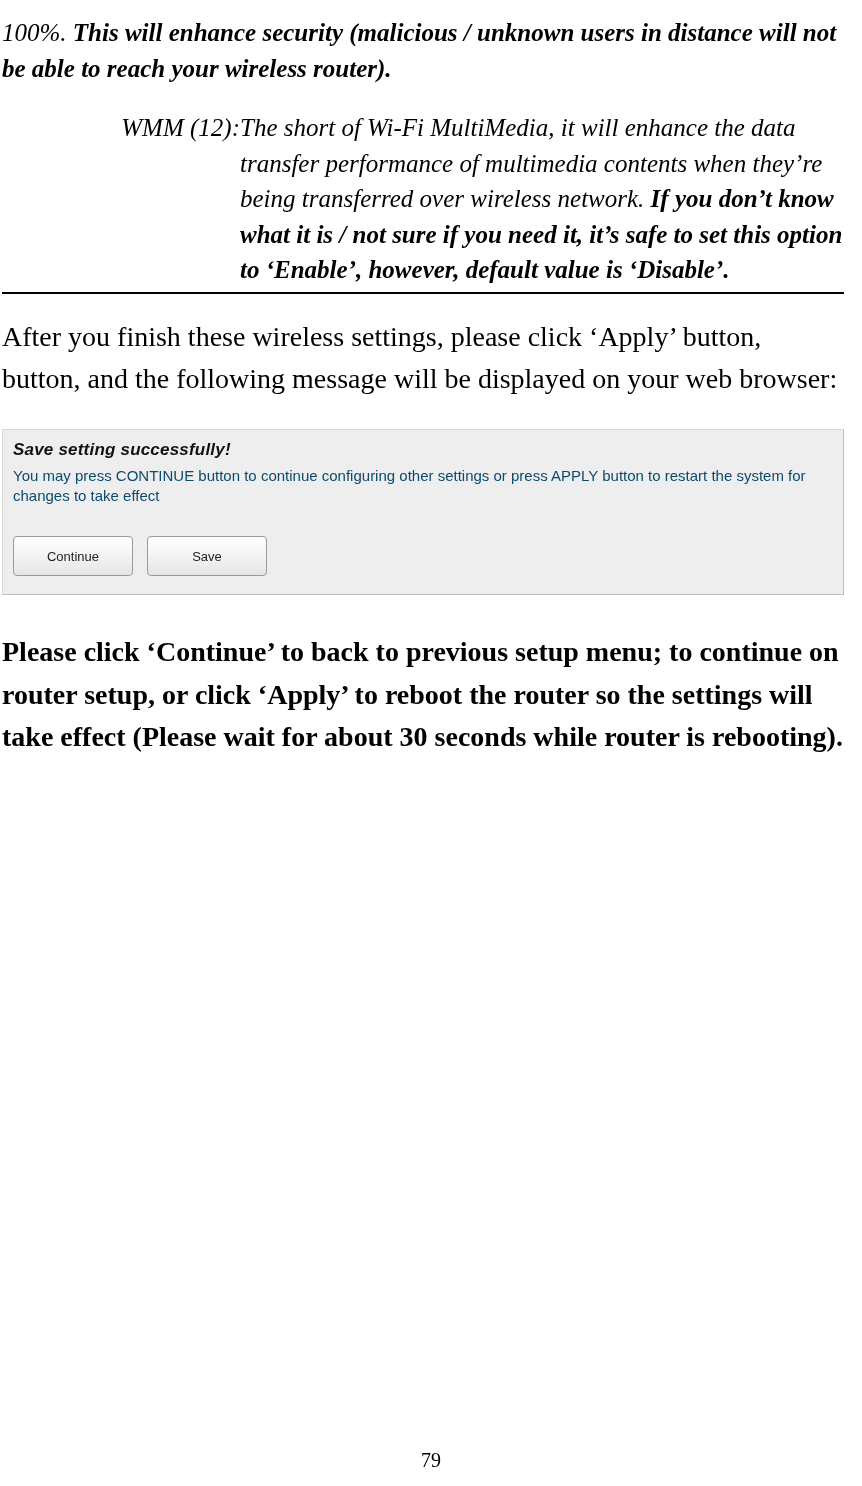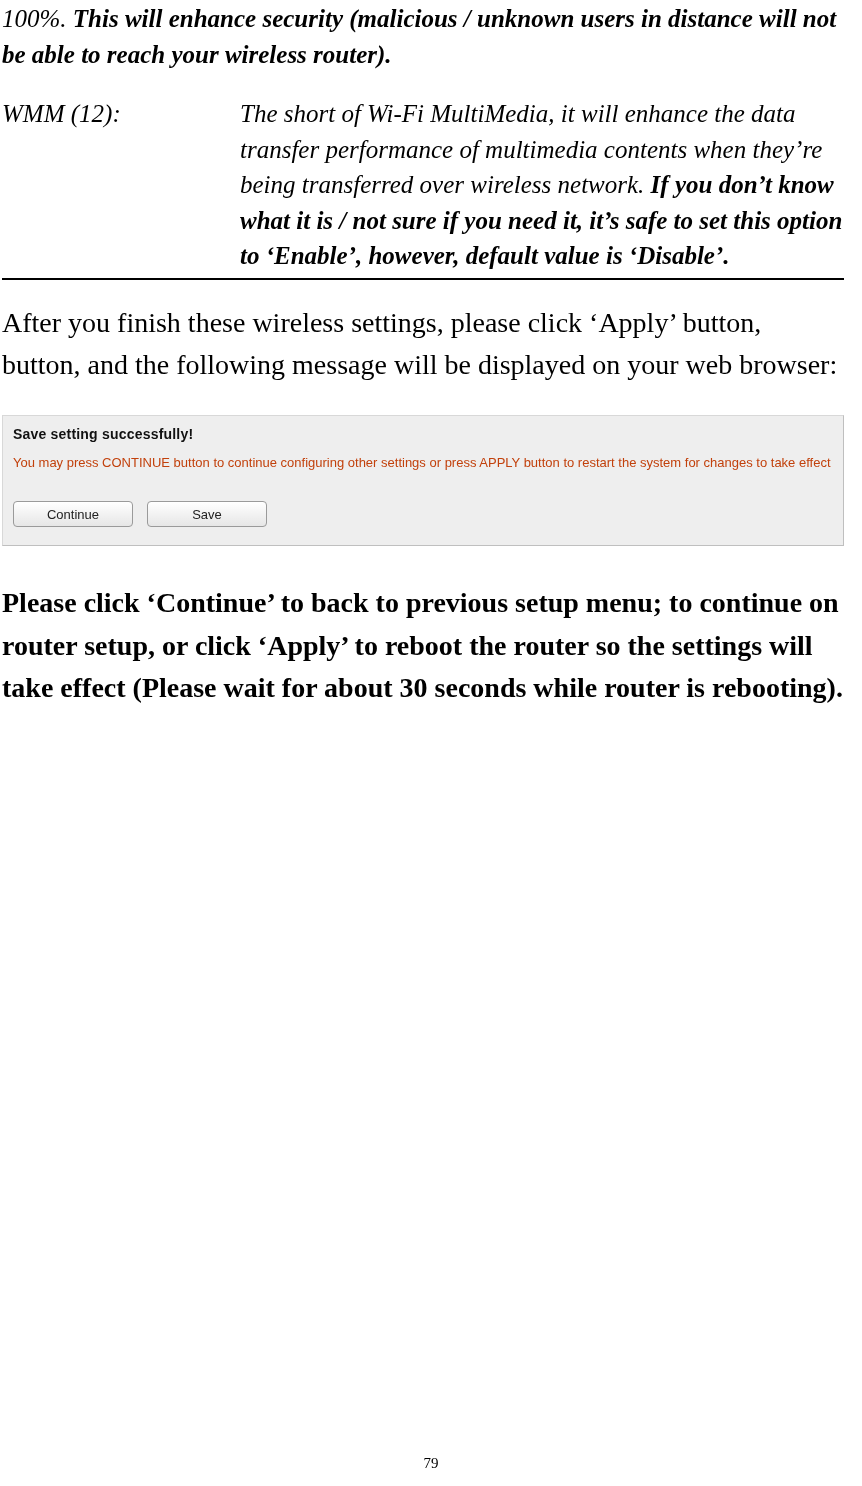--- a/index.html
+++ b/index.html
@@ -6,38 +6,39 @@
     margin: 0;
     padding: 0;
     background: #fff;
     font-family: "Times New Roman", Times, serif;
     color: #000;
   }
   .page {
     width: 862px;
     min-height: 1486px;
     margin: 0 auto;
-    padding: 1px 18px 0 2px;
+    padding: 15px 18px 0 2px;
     box-sizing: border-box;
     position: relative;
   }
   .def-table {
     width: 100%;
     border-collapse: collapse;
     font-size: 25px;
     font-style: italic;
     line-height: 1.42;
   }
   .def-table td {
     vertical-align: top;
     padding: 0;
   }
   .def-label-cell {
     width: 238px;
     padding-right: 8px;
+    text-align: right;
   }
   .def-desc-cell {
     padding-right: 4px;
   }
   .row1-desc {
     padding-left: 238px;
     padding-right: 4px;
   }
   .bold {
     font-weight: bold;
@@ -58,57 +59,58 @@
     background: #eeeeee;
     border: 1px solid #bfbfbf;
     border-top-color: #d8d8d8;
     border-left-color: #d8d8d8;
     padding: 10px 10px 18px 10px;
     font-family: Arial, Helvetica, sans-serif;
     width: 842px;
     box-sizing: border-box;
   }
   .dialog-title {
-    font-size: 14px;
+    font-size: 17px;
     font-weight: bold;
     color: #111;
-    margin: 0 0 12px 0;
+    margin: 0 0 6px 0;
     letter-spacing: 0.2px;
+    font-style: italic;
   }
   .dialog-msg {
-    font-size: 13px;
-    color: #c2410c;
+    font-size: 15px;
+    color: #0c4a6e;
     line-height: 1.35;
     margin: 0 0 30px 0;
   }
   .btn-row {
     display: flex;
     gap: 14px;
   }
   .dlg-btn {
     font-family: Arial, Helvetica, sans-serif;
     font-size: 13px;
     color: #222;
     width: 120px;
-    height: 26px;
+    height: 40px;
     background: linear-gradient(#ffffff, #e6e6e6);
     border: 1px solid #9a9a9a;
     border-radius: 4px;
     box-shadow: inset 0 1px 0 #fff;
     cursor: pointer;
     padding: 0;
     text-align: center;
   }
   .page-num {
     position: absolute;
     bottom: 14px;
     left: 0;
     right: 0;
     text-align: center;
-    font-size: 15px;
+    font-size: 20px;
     font-family: "Times New Roman", Times, serif;
   }
   .spacer-row td {
     height: 24px;
   }
 </style>
 </head>
 <body>
 
 <div class="page">

